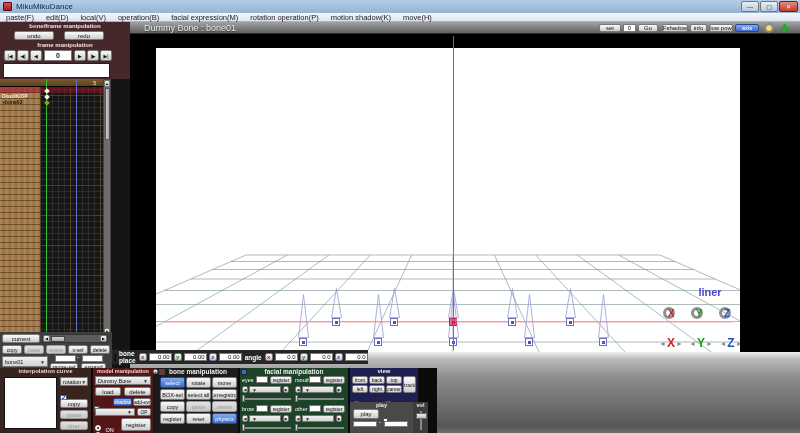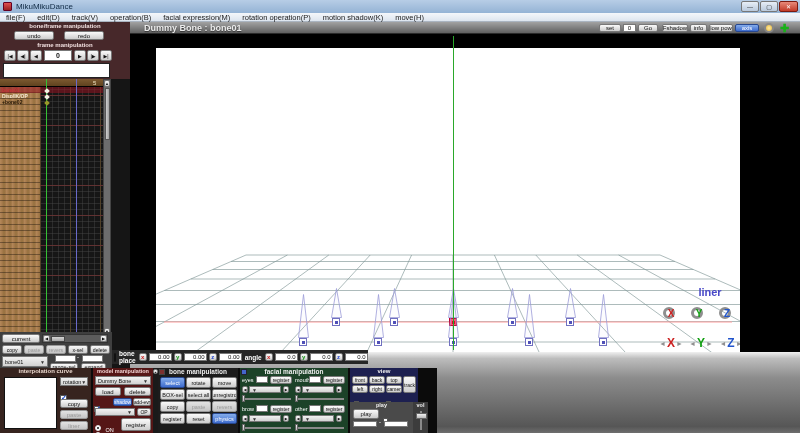--- a/index.html
+++ b/index.html
@@ -37,23 +37,23 @@
 
   <div class="abs" style="left:0;top:0;width:800px;height:26px;background:linear-gradient(#b7cde6,#8fafd2 60%,#7ea0c6);border-bottom:1px solid #5a7aa0;">
     <div class="abs" style="left:3px;top:2px;width:9px;height:9px;background:linear-gradient(#e05050,#9a2020);border:1px solid #602;border-radius:1px;"></div>
     <div class="abs" style="left:16px;top:2px;font-size:8px;color:#102a44;">MikuMikuDance</div>
     <div class="abs btn" style="left:741px;top:1px;width:18px;height:11px;font-size:6px;background:linear-gradient(#e8eef6,#b9c9dc);">—</div>
     <div class="abs btn" style="left:760px;top:1px;width:18px;height:11px;font-size:6px;background:linear-gradient(#e8eef6,#b9c9dc);">▢</div>
     <div class="abs btn" style="left:779px;top:1px;width:19px;height:11px;font-size:6px;background:linear-gradient(#e88a7a,#c23a28);color:#fff;border-color:#7a1a10;">✕</div>
   </div>
 
   <div class="abs" style="left:0;top:13px;width:800px;height:9px;background:linear-gradient(#f4f7fb,#dde5ef);border-bottom:1px solid #aab4c0;display:flex;align-items:center;" id="menu-items">
-      <span class="menu-item">file(F)</span>
+      <span class="menu-item">paste(F)</span>
       <span class="menu-item">edit(D)</span>
-      <span class="menu-item">track(V)</span>
+      <span class="menu-item">local(V)</span>
       <span class="menu-item">operation(B)</span>
       <span class="menu-item">facial expression(M)</span>
       <span class="menu-item">rotation operation(P)</span>
       <span class="menu-item">motion shadow(K)</span>
       <span class="menu-item">move(H)</span>
     </div>
 
   <div class="abs" style="left:0;top:22px;width:130px;height:57px;background:#47282a;">
     <div class="abs" style="left:0;top:1px;width:130px;text-align:center;font-size:6px;font-weight:bold;color:#f0dede;">bone/frame manipulation</div>
     <div class="abs btn" style="left:14px;top:9px;width:40px;height:9px;">undo</div>
@@ -162,21 +162,21 @@
         <span class="car">▼</span>
     </div>
     <div class="abs field" style="left:55px;top:23px;width:21px;height:7px;"></div>
     <div class="abs" style="left:77px;top:22px;font-size:6px;color:#fff;">-</div>
     <div class="abs field" style="left:82px;top:23px;width:21px;height:7px;"></div>
     <div class="abs btn" style="left:50px;top:31px;width:28px;height:8px;font-size:5.5px;">range-sel</div>
     <div class="abs btn" style="left:81px;top:31px;width:25px;height:8px;font-size:5.5px;">expand</div>
   </div>
 
   <div class="abs" style="left:130px;top:22px;width:670px;height:12px;background:linear-gradient(#a2a2a2,#606060);border-bottom:1px solid #2a2a2a;">
-    <div class="abs" style="left:14px;top:1px;font-size:9px;font-weight:bold;color:#ececec;text-shadow:0 1px 1px #333;">Dummy Bone : bone01</div>
+    <div class="abs" style="left:14px;top:1px;font-size:9px;font-weight:normal;color:#ececec;text-shadow:0 1px 1px #333;">Dummy Bone : bone01</div>
     <div class="abs btn" style="left:469px;top:2px;width:22px;height:8px;">set</div>
     <div class="abs field" style="left:493px;top:2px;width:13px;height:8px;justify-content:center;">
       <span>0</span>
       </div>
     <div class="abs btn" style="left:508px;top:2px;width:20px;height:8px;">Go</div>
     <div class="abs btn" style="left:532px;top:2px;width:26px;height:8px;">Fshadow</div>
     <div class="abs btn" style="left:560px;top:2px;width:17px;height:8px;">info</div>
     <div class="abs btn" style="left:579px;top:2px;width:24px;height:8px;">low pow</div>
     <div class="abs btn blue" style="left:605px;top:2px;width:24px;height:8px;">axis</div>
     <div class="abs" style="left:634px;top:1px;width:10px;height:10px;border:2px solid #888;border-radius:50%;background:radial-gradient(#ffe9a0,#e8b93a);"></div>

